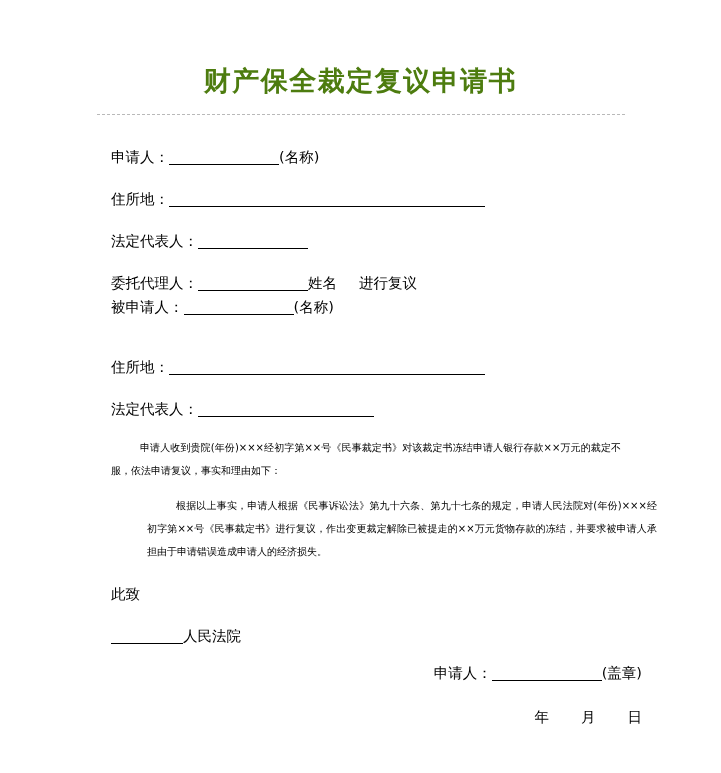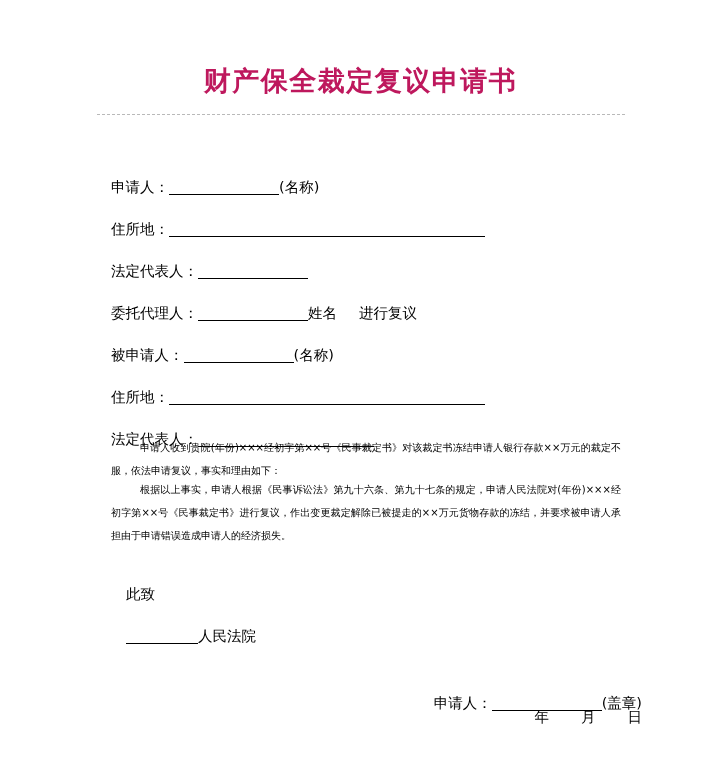--- a/index.html
+++ b/index.html
@@ -26,21 +26,21 @@
   .doc-title {
     position: absolute;
     left: 0;
     right: 0;
     top: 64px;
     text-align: center;
     font-family: "DejaVu Serif", "Liberation Serif", serif;
     font-weight: bold;
     font-size: 27px;
     letter-spacing: 1.5px;
-    color: #be185d;
+    color: #4d7c0f;
     line-height: 34px;
   }
 
   .title-rule {
     position: absolute;
     left: 97px;
     top: 114px;
     width: 528px;
     height: 0;
     border-top: 1px dashed #b9b9b9;
@@ -49,21 +49,20 @@
   
   .field-row {
     position: absolute;
     left: 111px;
     font-size: 14.5px;
     line-height: 20px;
     white-space: nowrap;
   }
   .field-label {
     display: inline-block;
-    margin-top: 30px;
   }
   .blank {
     display: inline-block;
     border-bottom: 1.4px solid #000;
     height: 15px;
     vertical-align: -3px;
   }
   .suffix {
     display: inline-block;
   }
@@ -79,21 +78,21 @@
     width: 510px;
     font-size: 10px;
     line-height: 23px;
     text-align: justify;
     text-indent: 29px;
   }
 
   
   .closing {
     position: absolute;
-    left: 126px;
+    left: 111px;
     font-size: 14.5px;
     line-height: 20px;
     white-space: nowrap;
   }
 
   .sign-row {
     position: absolute;
     right: 79px;
     font-size: 14.5px;
     line-height: 20px;
@@ -131,35 +130,35 @@
   </div>
 
   <div class="field-row" style="top:231px;">
     <span class="field-label">法定代表人：</span><span class="blank" style="width:110px;"></span>
   </div>
 
   <div class="field-row" style="top:273px;">
     <span class="field-label">委托代理人：</span><span class="blank" style="width:110px;"></span><span class="suffix">姓名</span><span class="gap-wide"></span><span class="suffix">进行复议</span>
   </div>
 
-  <div class="field-row" style="top:315px;text-decoration:underline;">
+  <div class="field-row" style="top:297px;text-decoration:underline;">
     <span class="field-label">被申请人：</span><span class="blank" style="width:110px;"></span><span class="suffix">(名称)</span>
   </div>
 
   <div class="field-row" style="top:357px;">
     <span class="field-label">住所地：</span><span class="blank" style="width:316px;"></span>
   </div>
 
   <div class="field-row" style="top:399px;">
     <span class="field-label">法定代表人：</span><span class="blank" style="width:176px;"></span>
   </div>
 
   <div class="para" style="top:436px;">申请人收到贵院(年份)×××经初字第××号《民事裁定书》对该裁定书冻结申请人银行存款××万元的裁定不服，依法申请复议，事实和理由如下：</div>
 
-  <div class="para" style="top:478px;">根据以上事实，申请人根据《民事诉讼法》第九十六条、第九十七条的规定，申请人民法院对(年份)×××经初字第××号《民事裁定书》进行复议，作出变更裁定解除已被提走的××万元货物存款的冻结，并要求被申请人承担由于申请错误造成申请人的经济损失。</div>
+  <div class="para" style="top:494px;margin-left:36px;">根据以上事实，申请人根据《民事诉讼法》第九十六条、第九十七条的规定，申请人民法院对(年份)×××经初字第××号《民事裁定书》进行复议，作出变更裁定解除已被提走的××万元货物存款的冻结，并要求被申请人承担由于申请错误造成申请人的经济损失。</div>
 
   <div class="closing" style="top:584px;">此致</div>
 
   <div class="closing" style="top:626px;">
     <span class="blank" style="width:72px;"></span><span class="suffix">人民法院</span>
   </div>
 
   <div class="sign-row" style="top:663px;">
     <span class="field-label">申请人：</span><span class="blank" style="width:110px;"></span><span class="suffix">(盖章)</span>
   </div>

